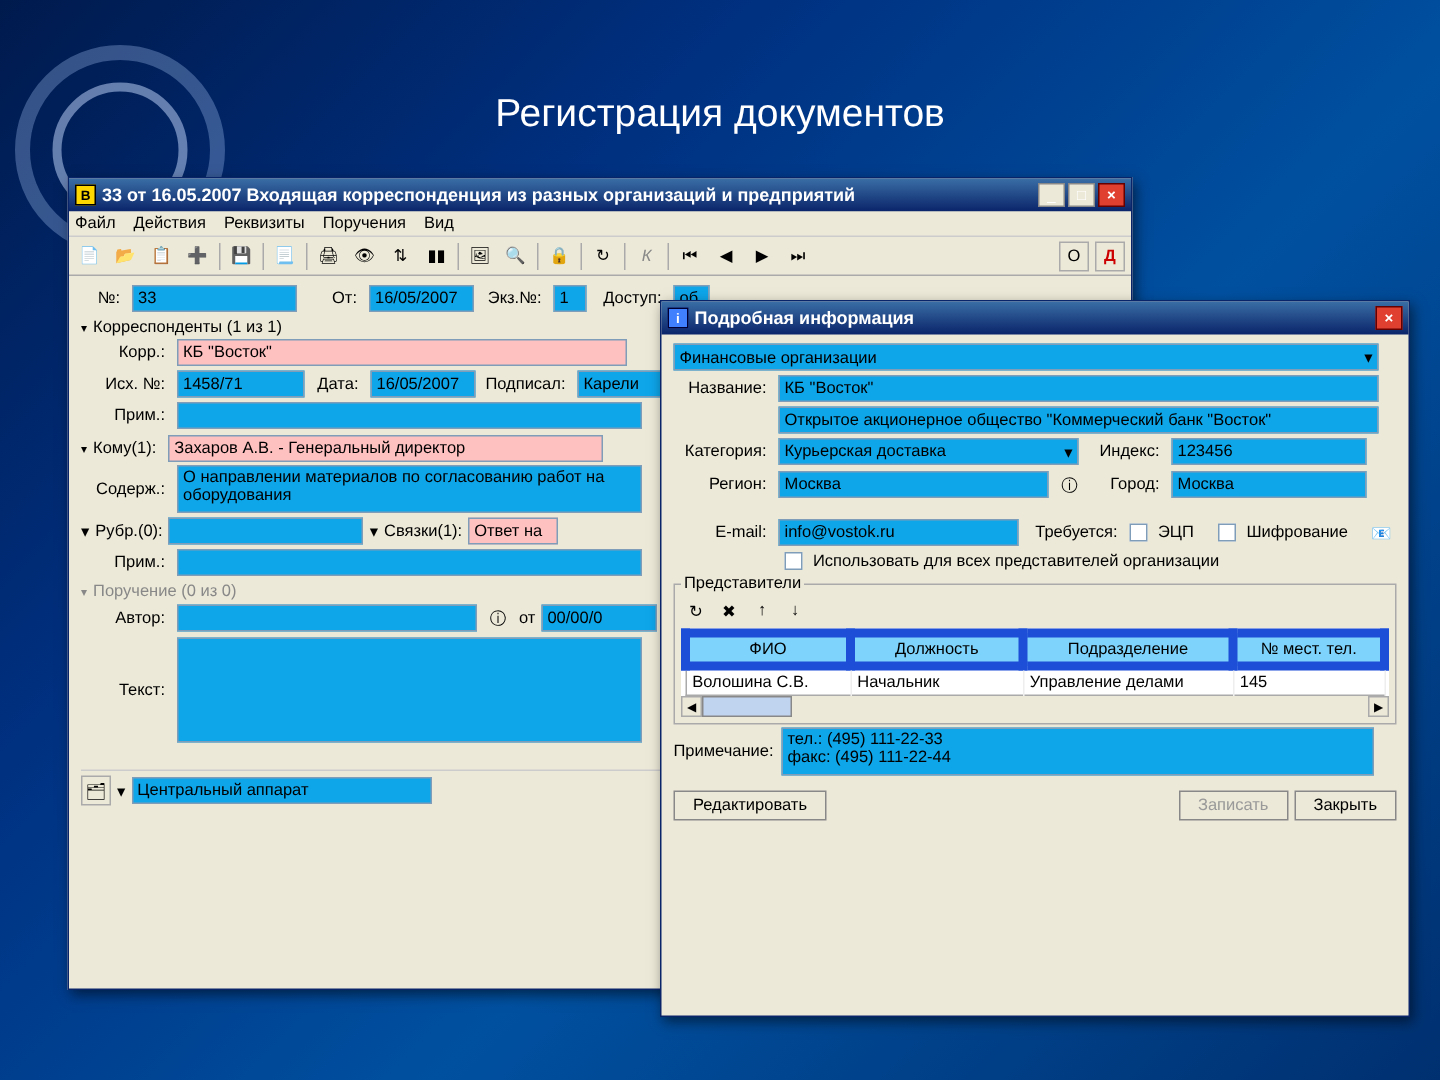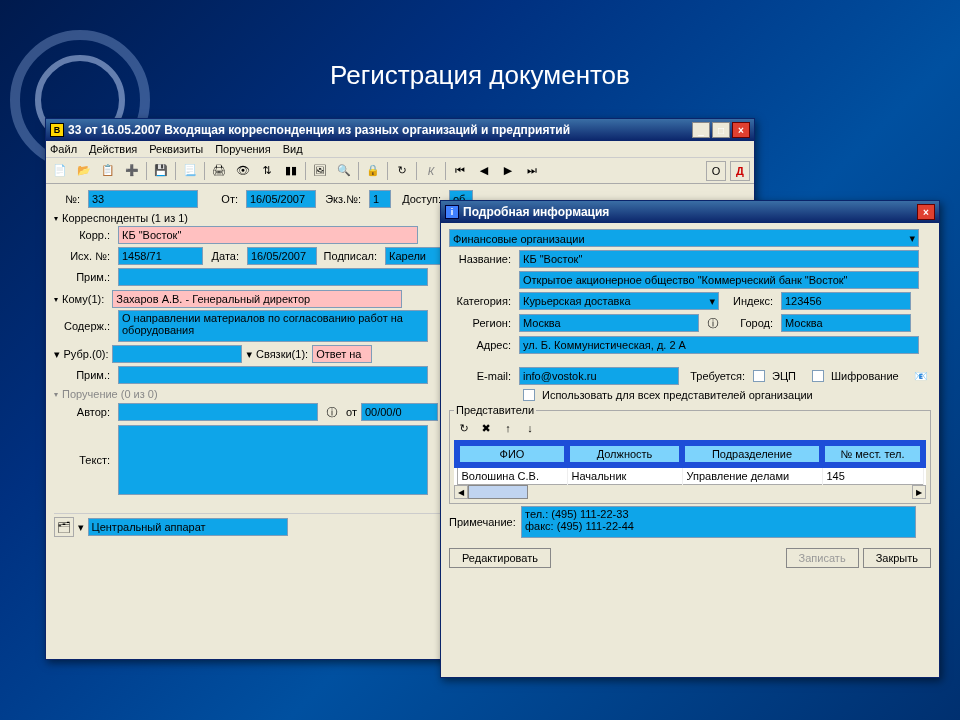--- a/index.html
+++ b/index.html
@@ -221,24 +221,20 @@
       <span class="lbl" style="width:54px">Индекс:</span>
       <input class="inp" style="width: 130px;" value="123456">
     </div>
     <div class="row">
       <span class="lbl" style="width:66px">Регион:</span>
       <input class="inp" style="width: 180px;" value="Москва">
       <span class="tb">ⓘ</span>
       <span class="lbl" style="width:50px">Город:</span>
       <input class="inp" style="width: 130px;" value="Москва">
     </div>
-    <div class="row">
-      <span class="lbl" style="width:66px">Адрес:</span>
-      <input class="inp" style="width: 400px;" value="ул. Б. Коммунистическая, д. 2 А">
-    </div>
     <div class="row" style="margin-top:12px">
       <span class="lbl" style="width:66px">E-mail:</span>
       <input class="inp" style="width: 160px;" value="info@vostok.ru">
       <span class="lbl" style="width:66px">Требуется:</span>
       <span class="chk"></span>
       <span>ЭЦП</span>
       <span style="width:8px"></span>
       <span class="chk"></span>
       <span>Шифрование</span>
       <span class="tb" style="margin-left:auto">📧</span>

